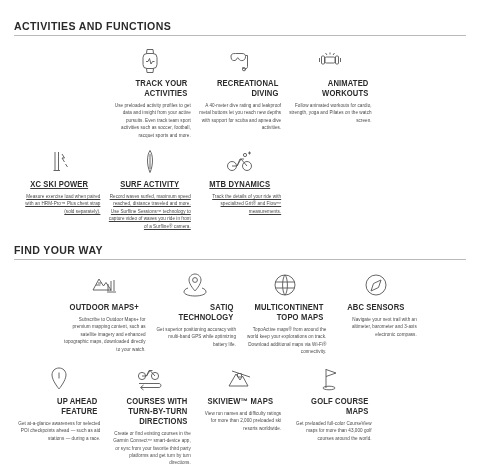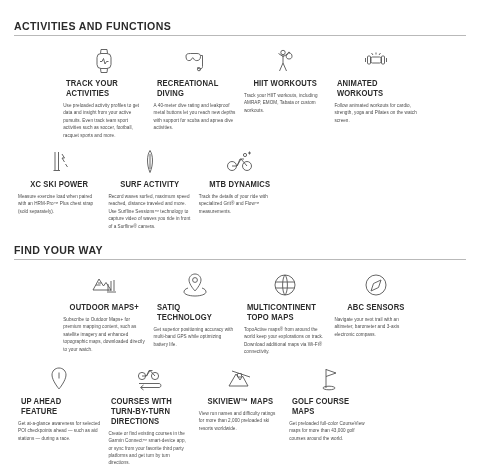--- a/index.html
+++ b/index.html
@@ -30,26 +30,26 @@
   .sec-activities { padding-top: 4px; }
   .sec-findway { padding-top: 14px; }
 
   .row {
     display: flex;
     align-items: flex-start;
     justify-content: center;
     width: 100%;
   }
   .row-5 > .cell { width: 20%; }
-  .row-3 > .cell { width: 20%; }
+  .row-3 > .cell { width: 20%; text-decoration: underline; }
   .row-3 { justify-content: flex-start; }
 
   .cell {
     padding: 0 4px;
-    text-align: left;
+    text-align: right;
     display: flex;
     flex-direction: column;
     align-items: center;
   }
 
   .icon-wrap {
     height: 30px;
     display: flex;
     align-items: center;
     justify-content: center;
@@ -104,34 +104,20 @@
           <svg width="30" height="28" viewBox="0 0 30 28" fill="none" stroke="#555" stroke-width="0.9">
             <path d="M6 9 C6 7.3 7.3 6.5 10.5 6.5 L17 6.5 C19.5 6.5 20.5 7.6 20.5 9.6 C20.5 12.2 19 13.6 16.8 13.6 C14.9 13.6 14 12.6 13.4 11.2 C13.1 10.6 12.5 10.6 12.2 11.2 C11.6 12.6 10.7 13.6 8.8 13.6 C6.9 13.6 6 12 6 9 Z"></path>
             <path d="M20.5 8.5 L22.5 8.5 L22.5 19.5 C22.5 21.2 21.3 22 20 22 C18.7 22 17.8 21.2 17.8 20"></path>
             <circle cx="19" cy="22.2" r="1.6"></circle>
           </svg>
         </div>
         <div class="cell-title">RECREATIONAL DIVING</div>
         <div class="cell-desc">A 40-meter dive rating and leakproof metal buttons let you reach new depths with support for scuba and apnea dive activities.</div>
       </div>
 
-      <div class="cell">
-        <div class="icon-wrap">
-          <svg width="26" height="28" viewBox="0 0 26 28" fill="none" stroke="#555" stroke-width="0.9">
-            <circle cx="11" cy="5.5" r="2.2"></circle>
-            <path d="M11 8 L11 16"></path>
-            <path d="M11 9.5 L6.5 6.5 M11 9.5 L16 7"></path>
-            <path d="M11 16 L7.5 24 M11 16 L14.5 24"></path>
-            <path d="M17 6 C18.8 6 20 7.3 20 9.2 C20 11 18.8 12 17 12 C15.3 12 14.2 11 14.2 9.2 C14.2 7.3 15.3 6 17 6 Z"></path>
-            <path d="M16 5.4 L18 5.4"></path>
-          </svg>
-        </div>
-        <div class="cell-title">HIIT WORKOUTS</div>
-        <div class="cell-desc">Track your HIIT workouts, including AMRAP, EMOM, Tabata or custom workouts.</div>
-      </div>
 
       <div class="cell">
         <div class="icon-wrap">
           <svg width="32" height="24" viewBox="0 0 32 24" fill="none" stroke="#555" stroke-width="0.9">
             <rect x="11" y="8" width="10" height="6" rx="1.4"></rect>
             <rect x="7.5" y="7" width="3" height="8" rx="1"></rect>
             <rect x="21.5" y="7" width="3" height="8" rx="1"></rect>
             <path d="M5.5 9 L5.5 13 M26.5 9 L26.5 13"></path>
             <path d="M13 6 L11.5 4 M19 6 L20.5 4 M16 5.5 L16 3.5"></path>
           </svg>

